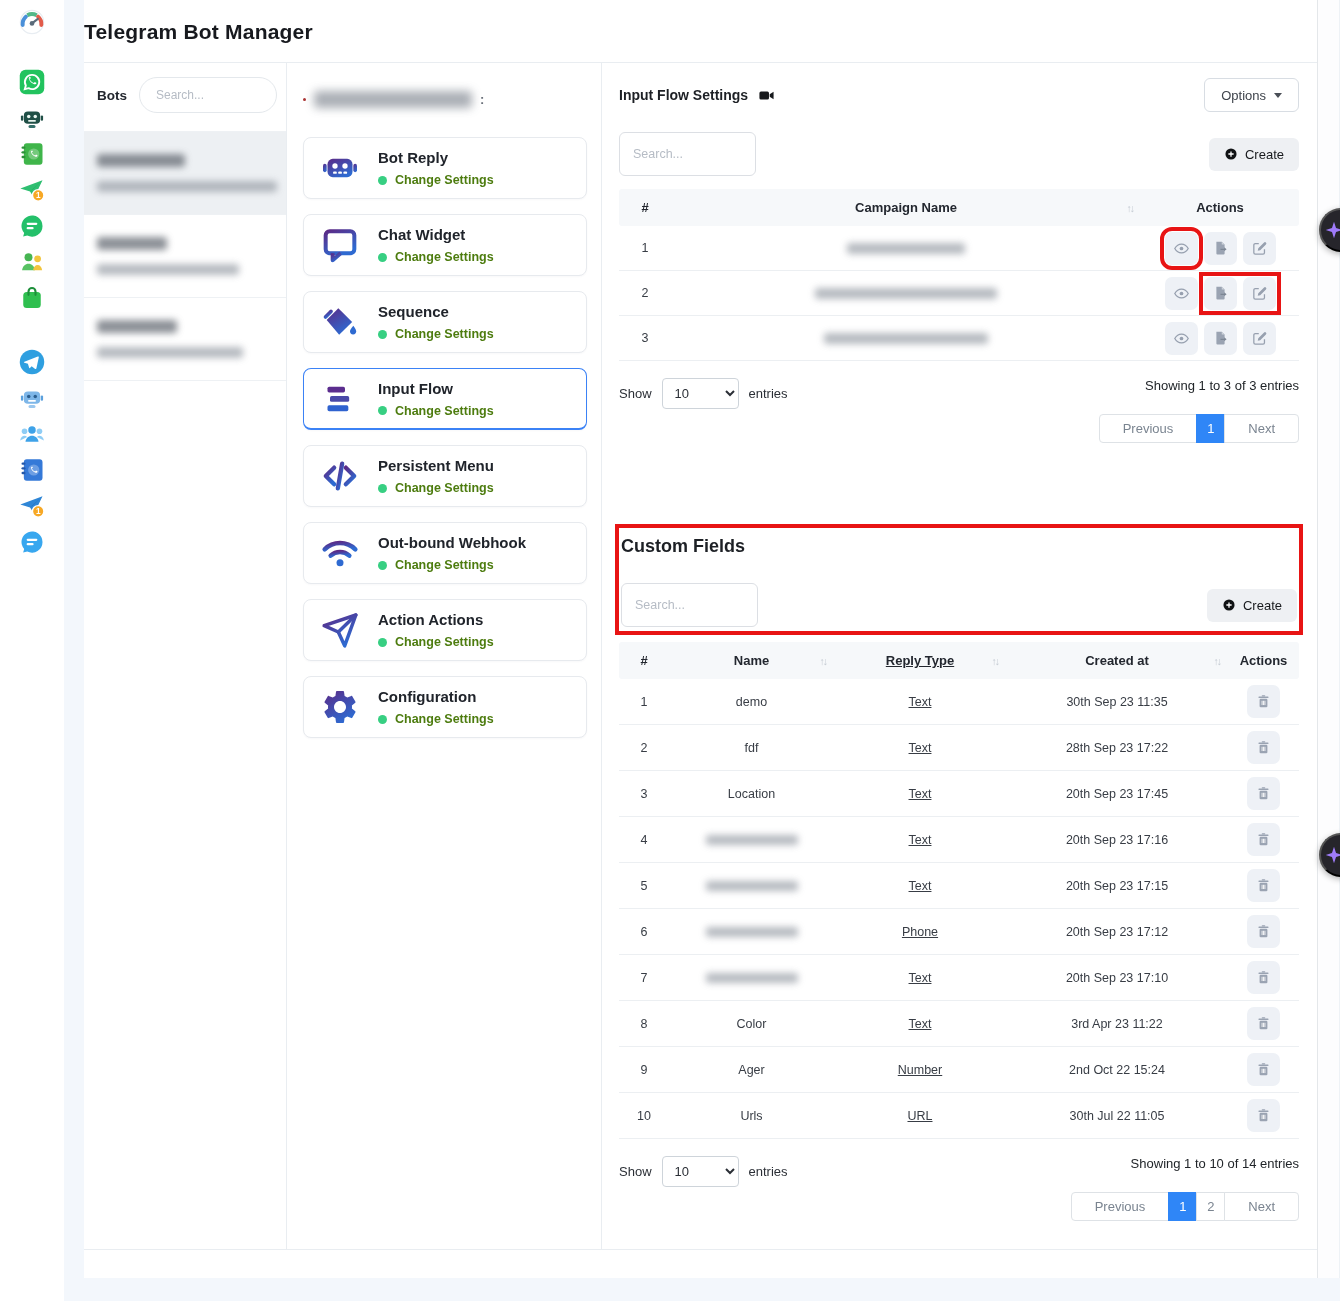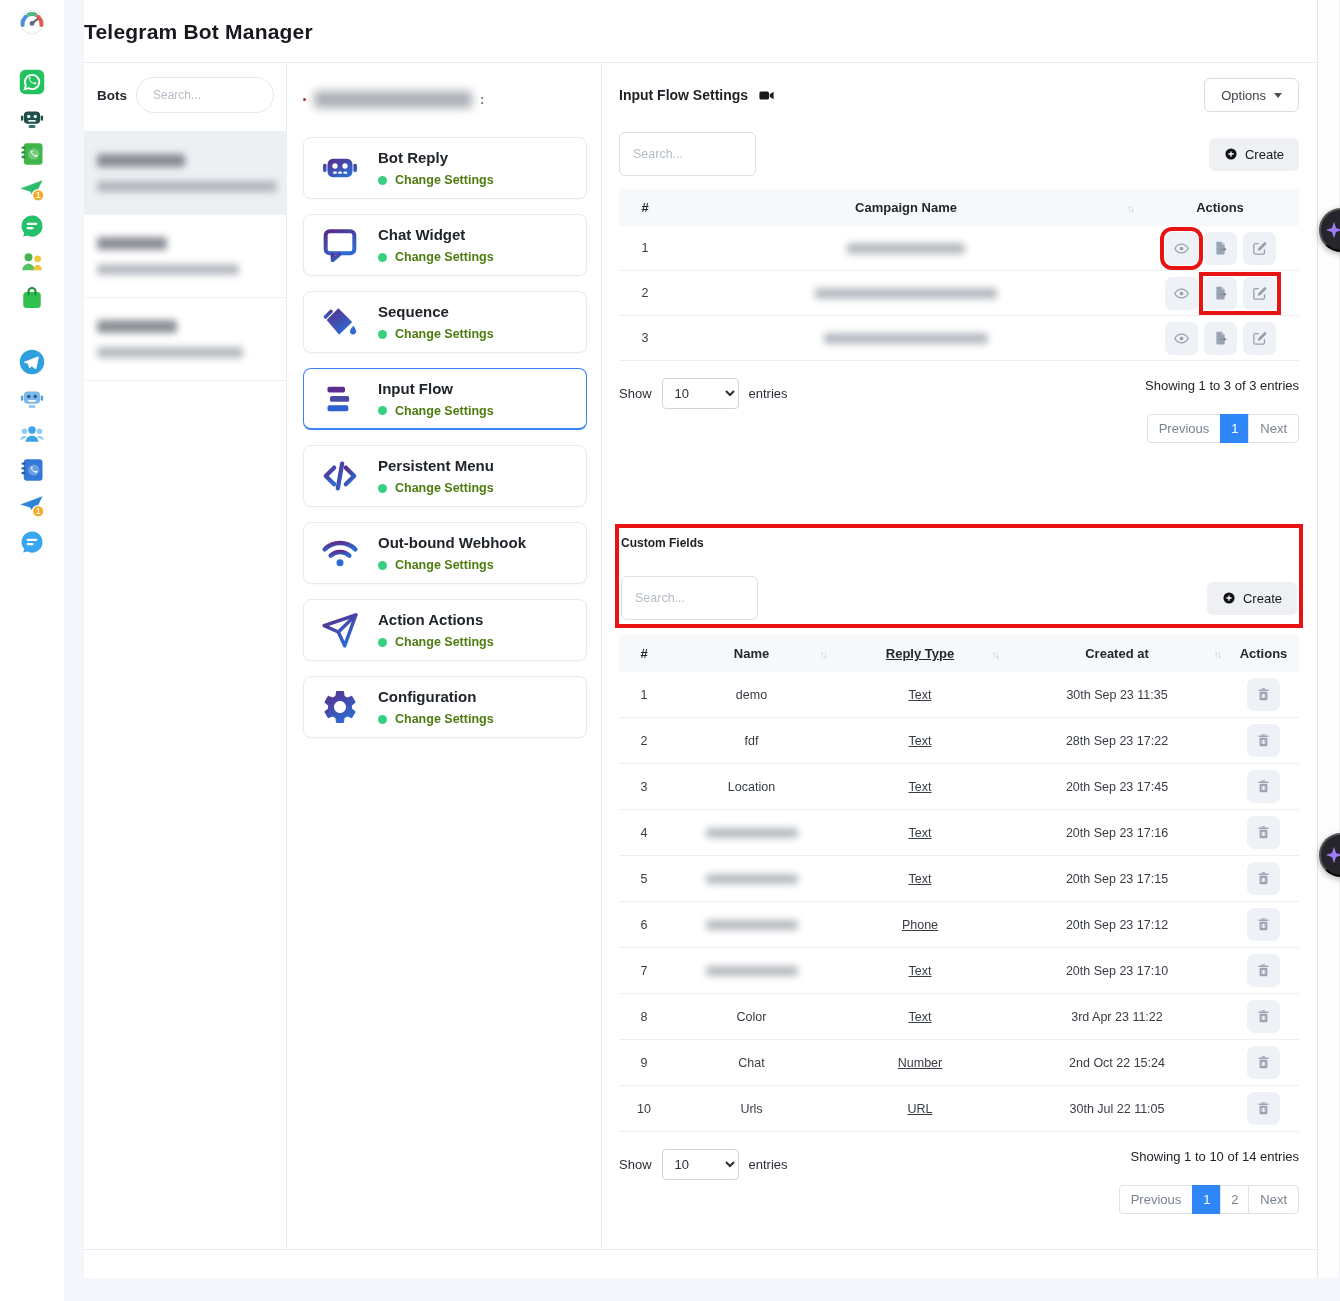--- a/index.html
+++ b/index.html
@@ -16,21 +16,21 @@
   
   .content { position:absolute; left:84px; top:0; width:1233px; height:1278px; background:#ffffff; }
   .page-head { padding:20px 0 0 0; }
   .page-title { font-size:21px; font-weight:bold; color:#17191e; letter-spacing:.2px; }
   .page-sub { margin-top:9px; font-size:12.5px; color:#8d939d; }
 
   .workspace { display:flex; margin-top:18px; height:1188px; border-top:1px solid #e9edf1; border-bottom:1px solid #e9edf1; }
 
   
   .bots-panel { width:203px; border-right:1px solid #e9edf1; }
-  .bots-head { display:flex; align-items:center; padding:14px 12px 18px 13px; border-bottom:1px solid #eef1f4;justify-content:space-between; }
+  .bots-head { display:flex; align-items:center; gap:12px; padding:14px 12px 18px 13px; border-bottom:1px solid #eef1f4; }
   .bots-label { font-size:13.5px; font-weight:bold; color:#23272e; }
   .pill-search { width:138px; height:36px; border:1px solid #e4e8ec; border-radius:18px; padding:0 16px; font-size:12px; color:#444; background:#fff; outline:none; }
   .pill-search::placeholder { color:#b6bcc5; }
   .bot-item { padding:22px 13px; border-bottom:1px solid #eef1f4; cursor:pointer; }
   .bot-item.selected { background:#edf0f3; }
   .blur-bar { background:#7d838d; border-radius:3px; filter:blur(3.5px); opacity:.72; }
   .bb-title { width:88px; height:13px; margin-bottom:14px; background:#5f656e; }
   .bb-sub { width:168px; height:11px; background:#9aa0a8; }
 
   
@@ -74,31 +74,31 @@
   .agroup { display:flex; gap:6px; }
   .bb-camp { height:11px; background:#9aa0a8; }
   .bb-name { width:92px; height:10px; background:#9aa0a8; }
 
   .table-foot { display:flex; align-items:flex-start; justify-content:space-between; margin-top:17px; }
   .show-group { display:flex; align-items:center; gap:10px; font-size:13px; color:#2b2f36; }
   .show-select { width:77px; height:31px; border:1px solid #ced4da; border-radius:4px; font-size:13px; color:#2b2f36; padding:0 8px; background:#fff; }
   .foot-right { text-align:right; }
   .summary { font-size:13px; color:#212529; }
   .pager { display:inline-flex; margin-top:21px; }
-  .pg { min-width:29px; height:29px; display:flex; align-items:center; justify-content:center; border:1px solid #dee2e6; background:#fff; color:#7a8490; font-size:13px; padding:0 11px; cursor:pointer; margin-left:-1px; }
+  .pg { min-width:29px; height:29px; display:flex; align-items:center; justify-content:center; border:1px solid #dee2e6; background:#fff; color:#7a8490; font-size:13px; padding:0 23px; cursor:pointer; margin-left:-1px; }
   .pg.first { border-radius:4px 0 0 4px; margin-left:0; }
   .pg.last { border-radius:0 4px 4px 0; }
   .pg.num { padding:0; }
   .pg.active { background:#2f86f7; border-color:#2f86f7; color:#fff; }
 
   
   .red-ring { outline:4px solid #e81414; outline-offset:1px; }
   .red-section { outline:4px solid #e81414; outline-offset:0; }
   .cf-header-wrap { margin-top:85px; padding:8px 2px 4px 2px; }
-  .cf-title { font-size:12px; font-weight:bold; color:#1d2025; }
+  .cf-title { font-size:18px; font-weight:bold; color:#1d2025; }
   .cf-header-wrap .toolbar { margin-top:26px; }
 
   
   .rgutter { position:absolute; left:1317px; top:0; width:23px; height:1278px; background:#fdfdfe; border-left:1px solid #e4e7ea; border-right:1px solid #eef2f6; z-index:4; }
   .fab { position:absolute; left:1319px; width:44px; height:44px; border-radius:50%; background:#26252b; display:flex; align-items:center; justify-content:center; z-index:6; cursor:pointer; box-shadow:0 2px 6px rgba(0,0,0,.3); }
   .fab svg { width:22px; height:22px; margin-right:14px; }
   .fab.f1{top:208px;} .fab.f2{top:833px;}
 
   .svgdefs { position:absolute; width:0; height:0; }
 </style>
@@ -715,21 +715,21 @@
                     <rect x="6.5" y="8.2" width="11" height="12" rx="1.6"></rect>
                     <rect x="4.8" y="5" width="14.4" height="2.2" rx="1.1"></rect>
                     <rect x="9.5" y="3" width="5" height="2" rx="1"></rect>
                     <path d="M10 11v6M12 11v6M14 11v6" stroke="#fff" stroke-width="1.2"></path>
                   </svg>
                 </button>
               </div>
           </div>
           <div class="trow">
             <div class="c c1">9</div>
-            <div class="c c2">Chat</div>
+            <div class="c c2">Ager</div>
             <div class="c c3">Number</div>
             <div class="c c4">2nd Oct 22 15:24</div>
             <div class="c c5">
                 <button class="abtn">
                   <svg viewBox="0 0 24 24" fill="#9aa3b2">
                     <rect x="6.5" y="8.2" width="11" height="12" rx="1.6"></rect>
                     <rect x="4.8" y="5" width="14.4" height="2.2" rx="1.1"></rect>
                     <rect x="9.5" y="3" width="5" height="2" rx="1"></rect>
                     <path d="M10 11v6M12 11v6M14 11v6" stroke="#fff" stroke-width="1.2"></path>
                   </svg>

